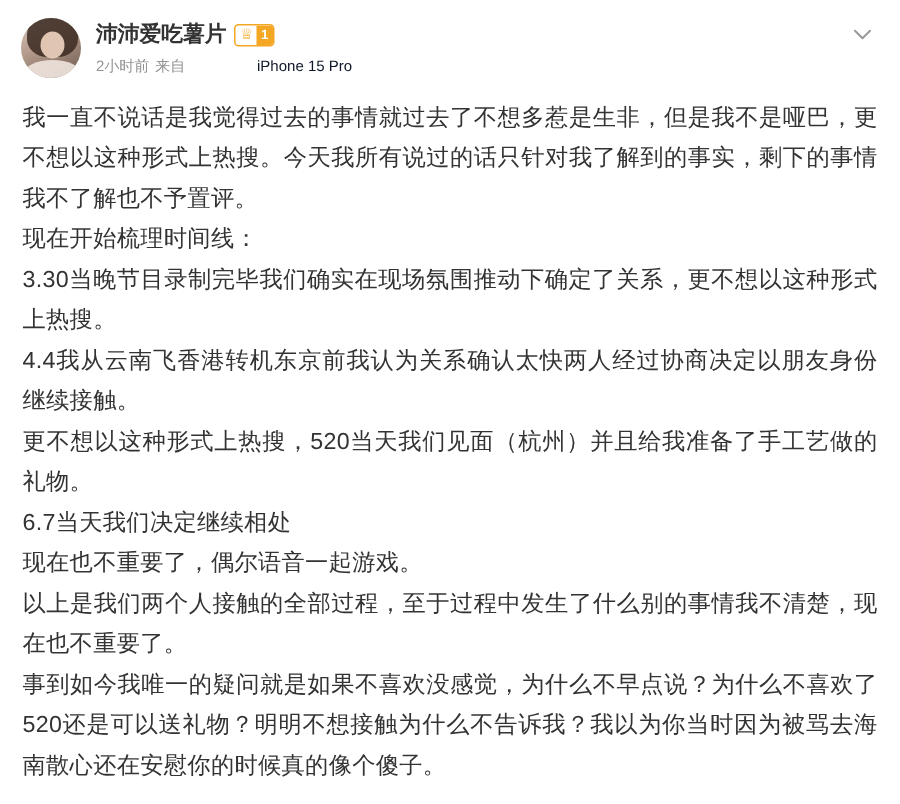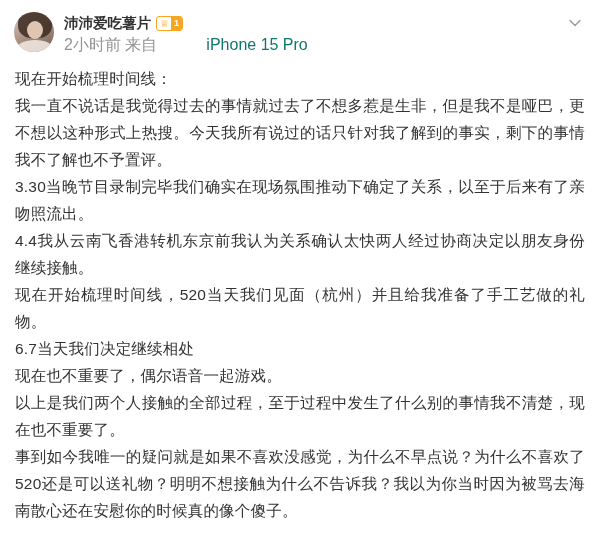--- a/index.html
+++ b/index.html
@@ -101,33 +101,33 @@
   .vip-badge .lvl {
     background: #f5a623;
     color: #ffffff;
     font-size: 9px;
     line-height: 13px;
     padding: 0 3px;
     font-weight: bold;
   }
   .sub-row {
     margin-top: 4px;
-    font-size: 16px;
+    font-size: 10px;
     color: #939393;
     line-height: 16px;
     display: flex;
     align-items: flex-start;
     flex-wrap: nowrap;
   }
   .sub-row .time { color: #939393; }
   .sub-row .source {
     color: #939393;
     margin-left: 4px;
   }
-  .sub-row .source .device { color: #0f766e; padding-left: 45px; }
+  .sub-row .source .device { color: #0f172a; padding-left: 45px; }
   .chevron {
     position: absolute;
     right: 16px;
     top: 14px;
     width: 18px;
     height: 18px;
     cursor: pointer;
   }
   .chevron svg { display: block; }
   .content {
@@ -172,25 +172,25 @@
       </div>
     </div>
     <div class="chevron">
       <svg width="18" height="18" viewBox="0 0 18 18" aria-hidden="true">
         <path d="M4 6.5 L9 11.5 L14 6.5" fill="none" stroke="#9a9a9a" stroke-width="1.4" stroke-linecap="round" stroke-linejoin="round"></path>
       </svg>
     </div>
   </div>
 
   <div class="content">
+    <p>我一直不说话是我觉得过去的事情就过去了不想多惹是生非，但是我不是哑巴，更不想以这种形式上热搜。今天我所有说过的话只针对我了解到的事实，剩下的事情我不了解也不予置评。</p>
     <p>现在开始梳理时间线：</p>
-    <p>我一直不说话是我觉得过去的事情就过去了不想多惹是生非，但是我不是哑巴，更不想以这种形式上热搜。今天我所有说过的话只针对我了解到的事实，剩下的事情我不了解也不予置评。</p>
-    <p>3.30当晚节目录制完毕我们确实在现场氛围推动下确定了关系，以至于后来有了亲吻照流出。</p>
+    <p>3.30当晚节目录制完毕我们确实在现场氛围推动下确定了关系，更不想以这种形式上热搜。</p>
     <p>4.4我从云南飞香港转机东京前我认为关系确认太快两人经过协商决定以朋友身份继续接触。</p>
-    <p>现在开始梳理时间线，520当天我们见面（杭州）并且给我准备了手工艺做的礼物。</p>
+    <p>更不想以这种形式上热搜，520当天我们见面（杭州）并且给我准备了手工艺做的礼物。</p>
     <p>6.7当天我们决定继续相处</p>
     <p>现在也不重要了，偶尔语音一起游戏。</p>
     <p>以上是我们两个人接触的全部过程，至于过程中发生了什么别的事情我不清楚，现在也不重要了。</p>
     <p>事到如今我唯一的疑问就是如果不喜欢没感觉，为什么不早点说？为什么不喜欢了520还是可以送礼物？明明不想接触为什么不告诉我？我以为你当时因为被骂去海南散心还在安慰你的时候真的像个傻子。</p>
 
   </div>
 
 </div>
 
 </body></html>

